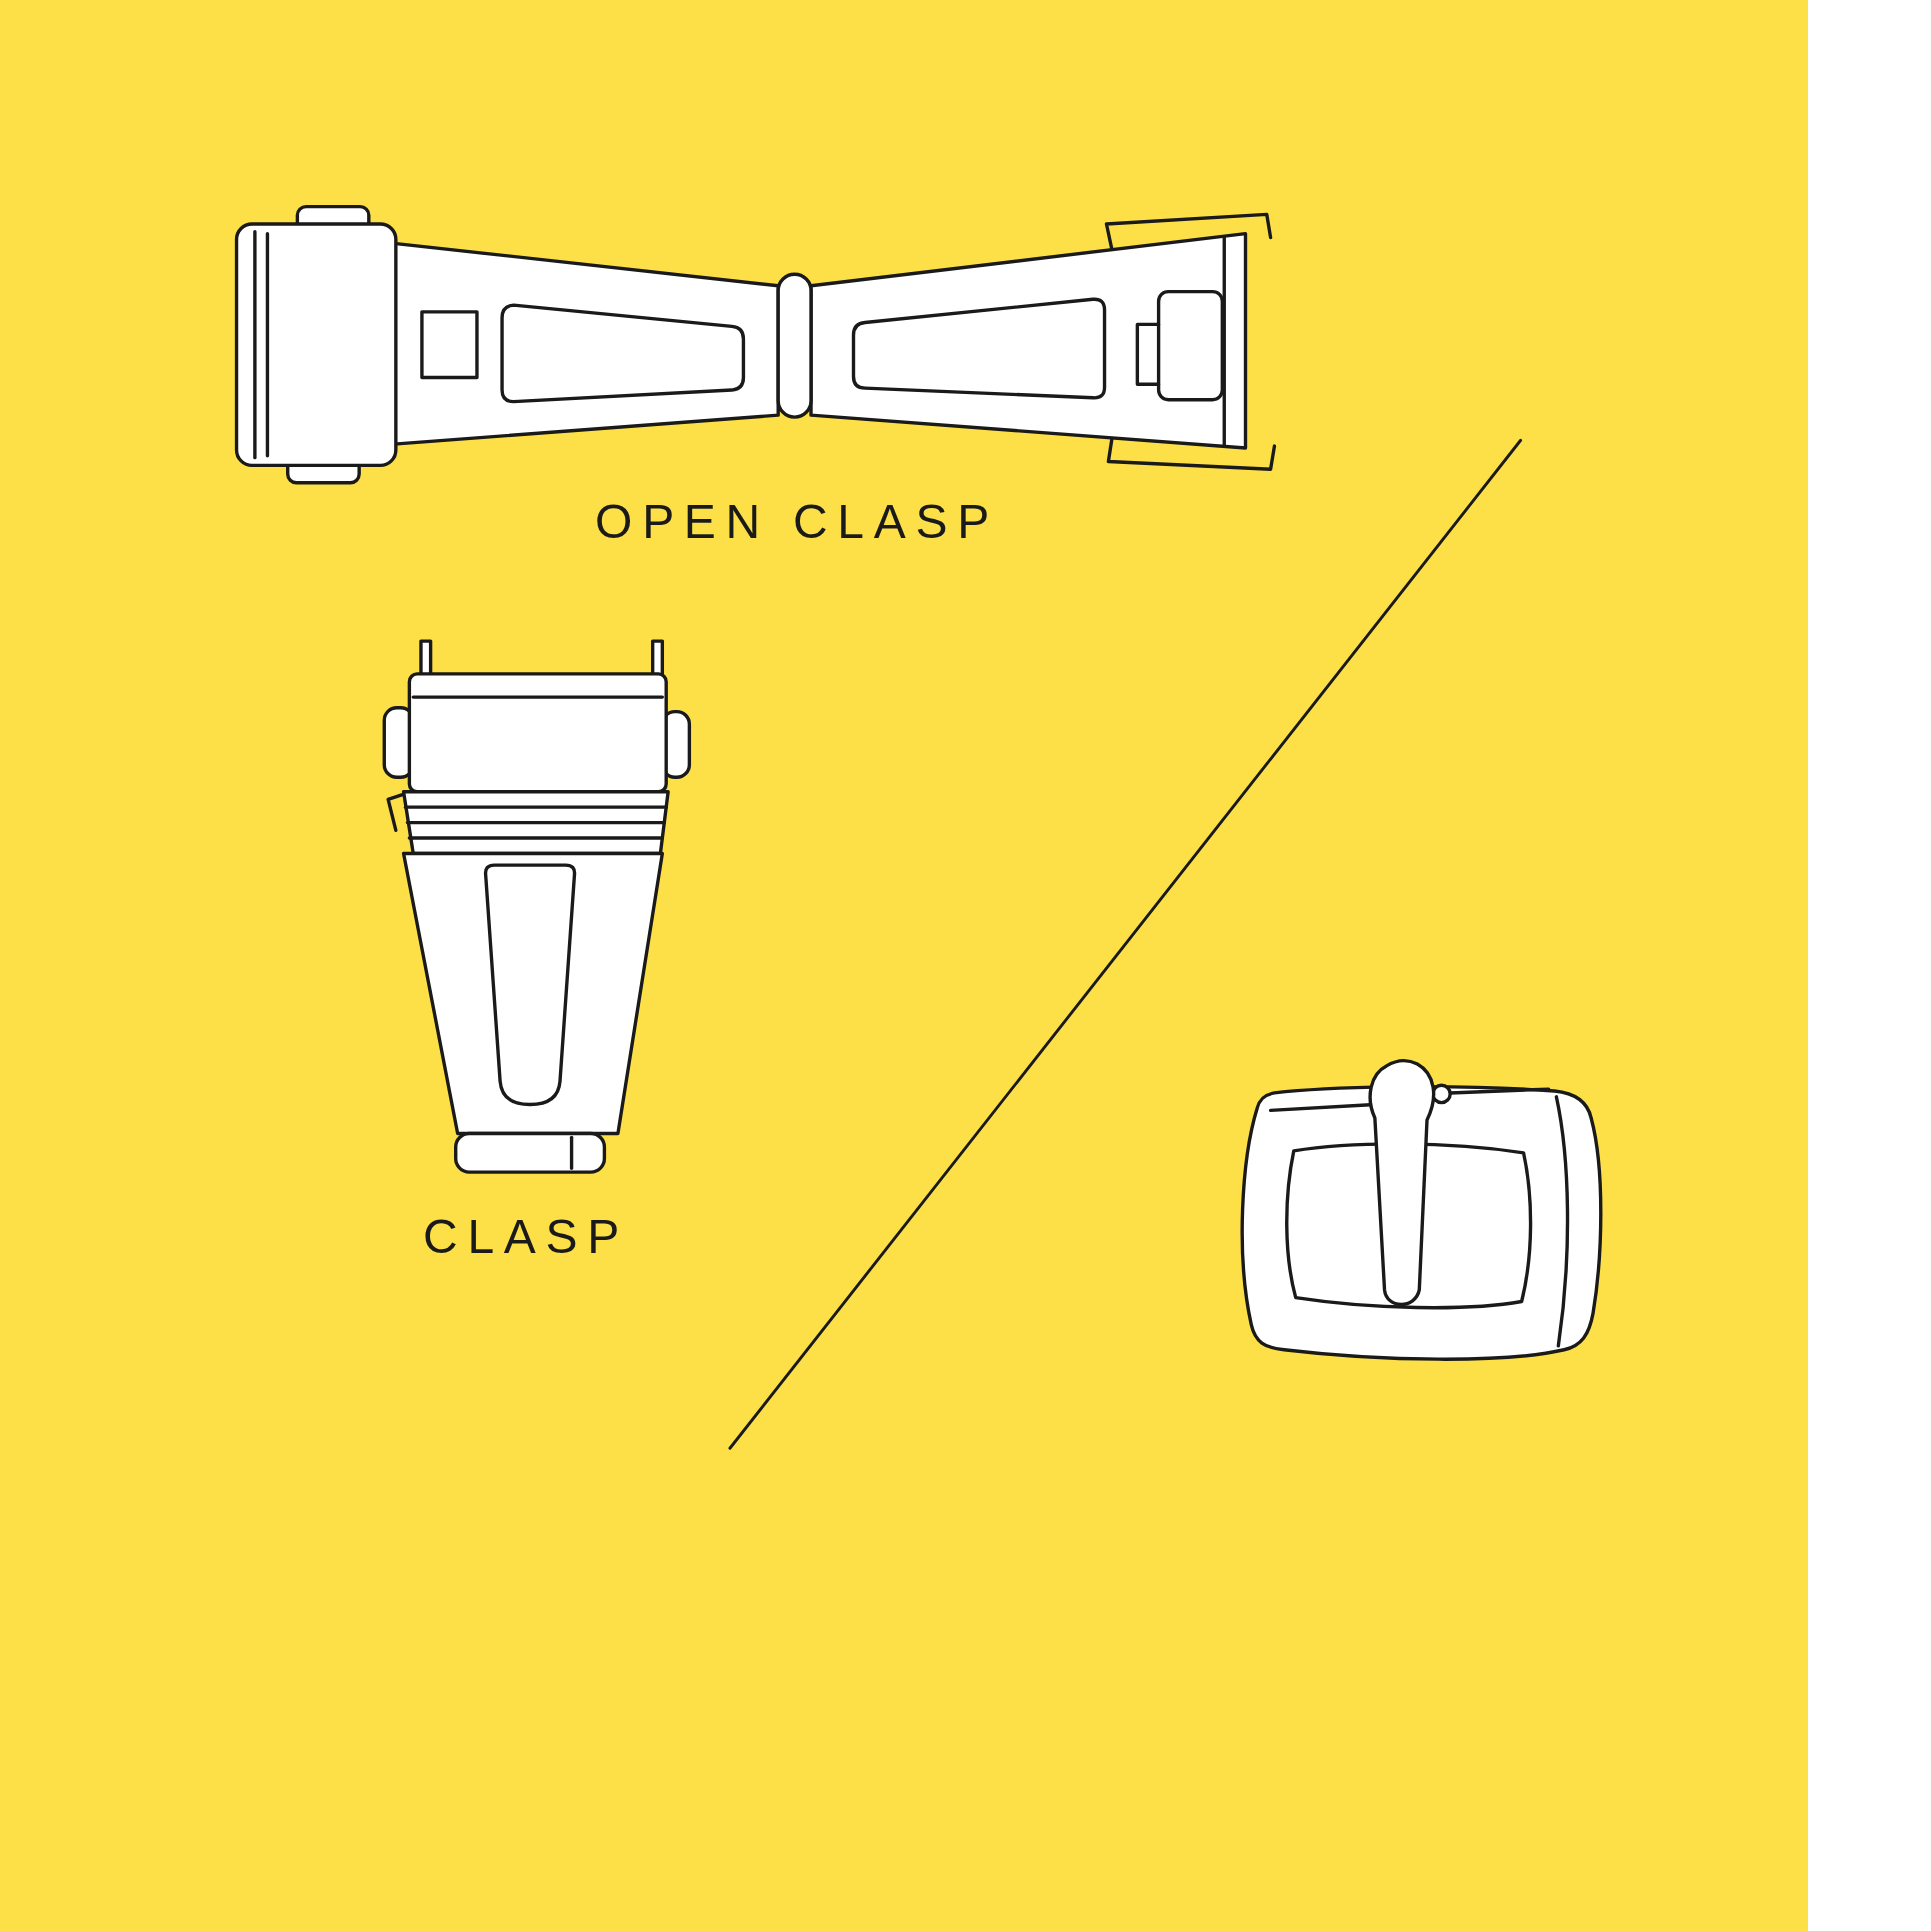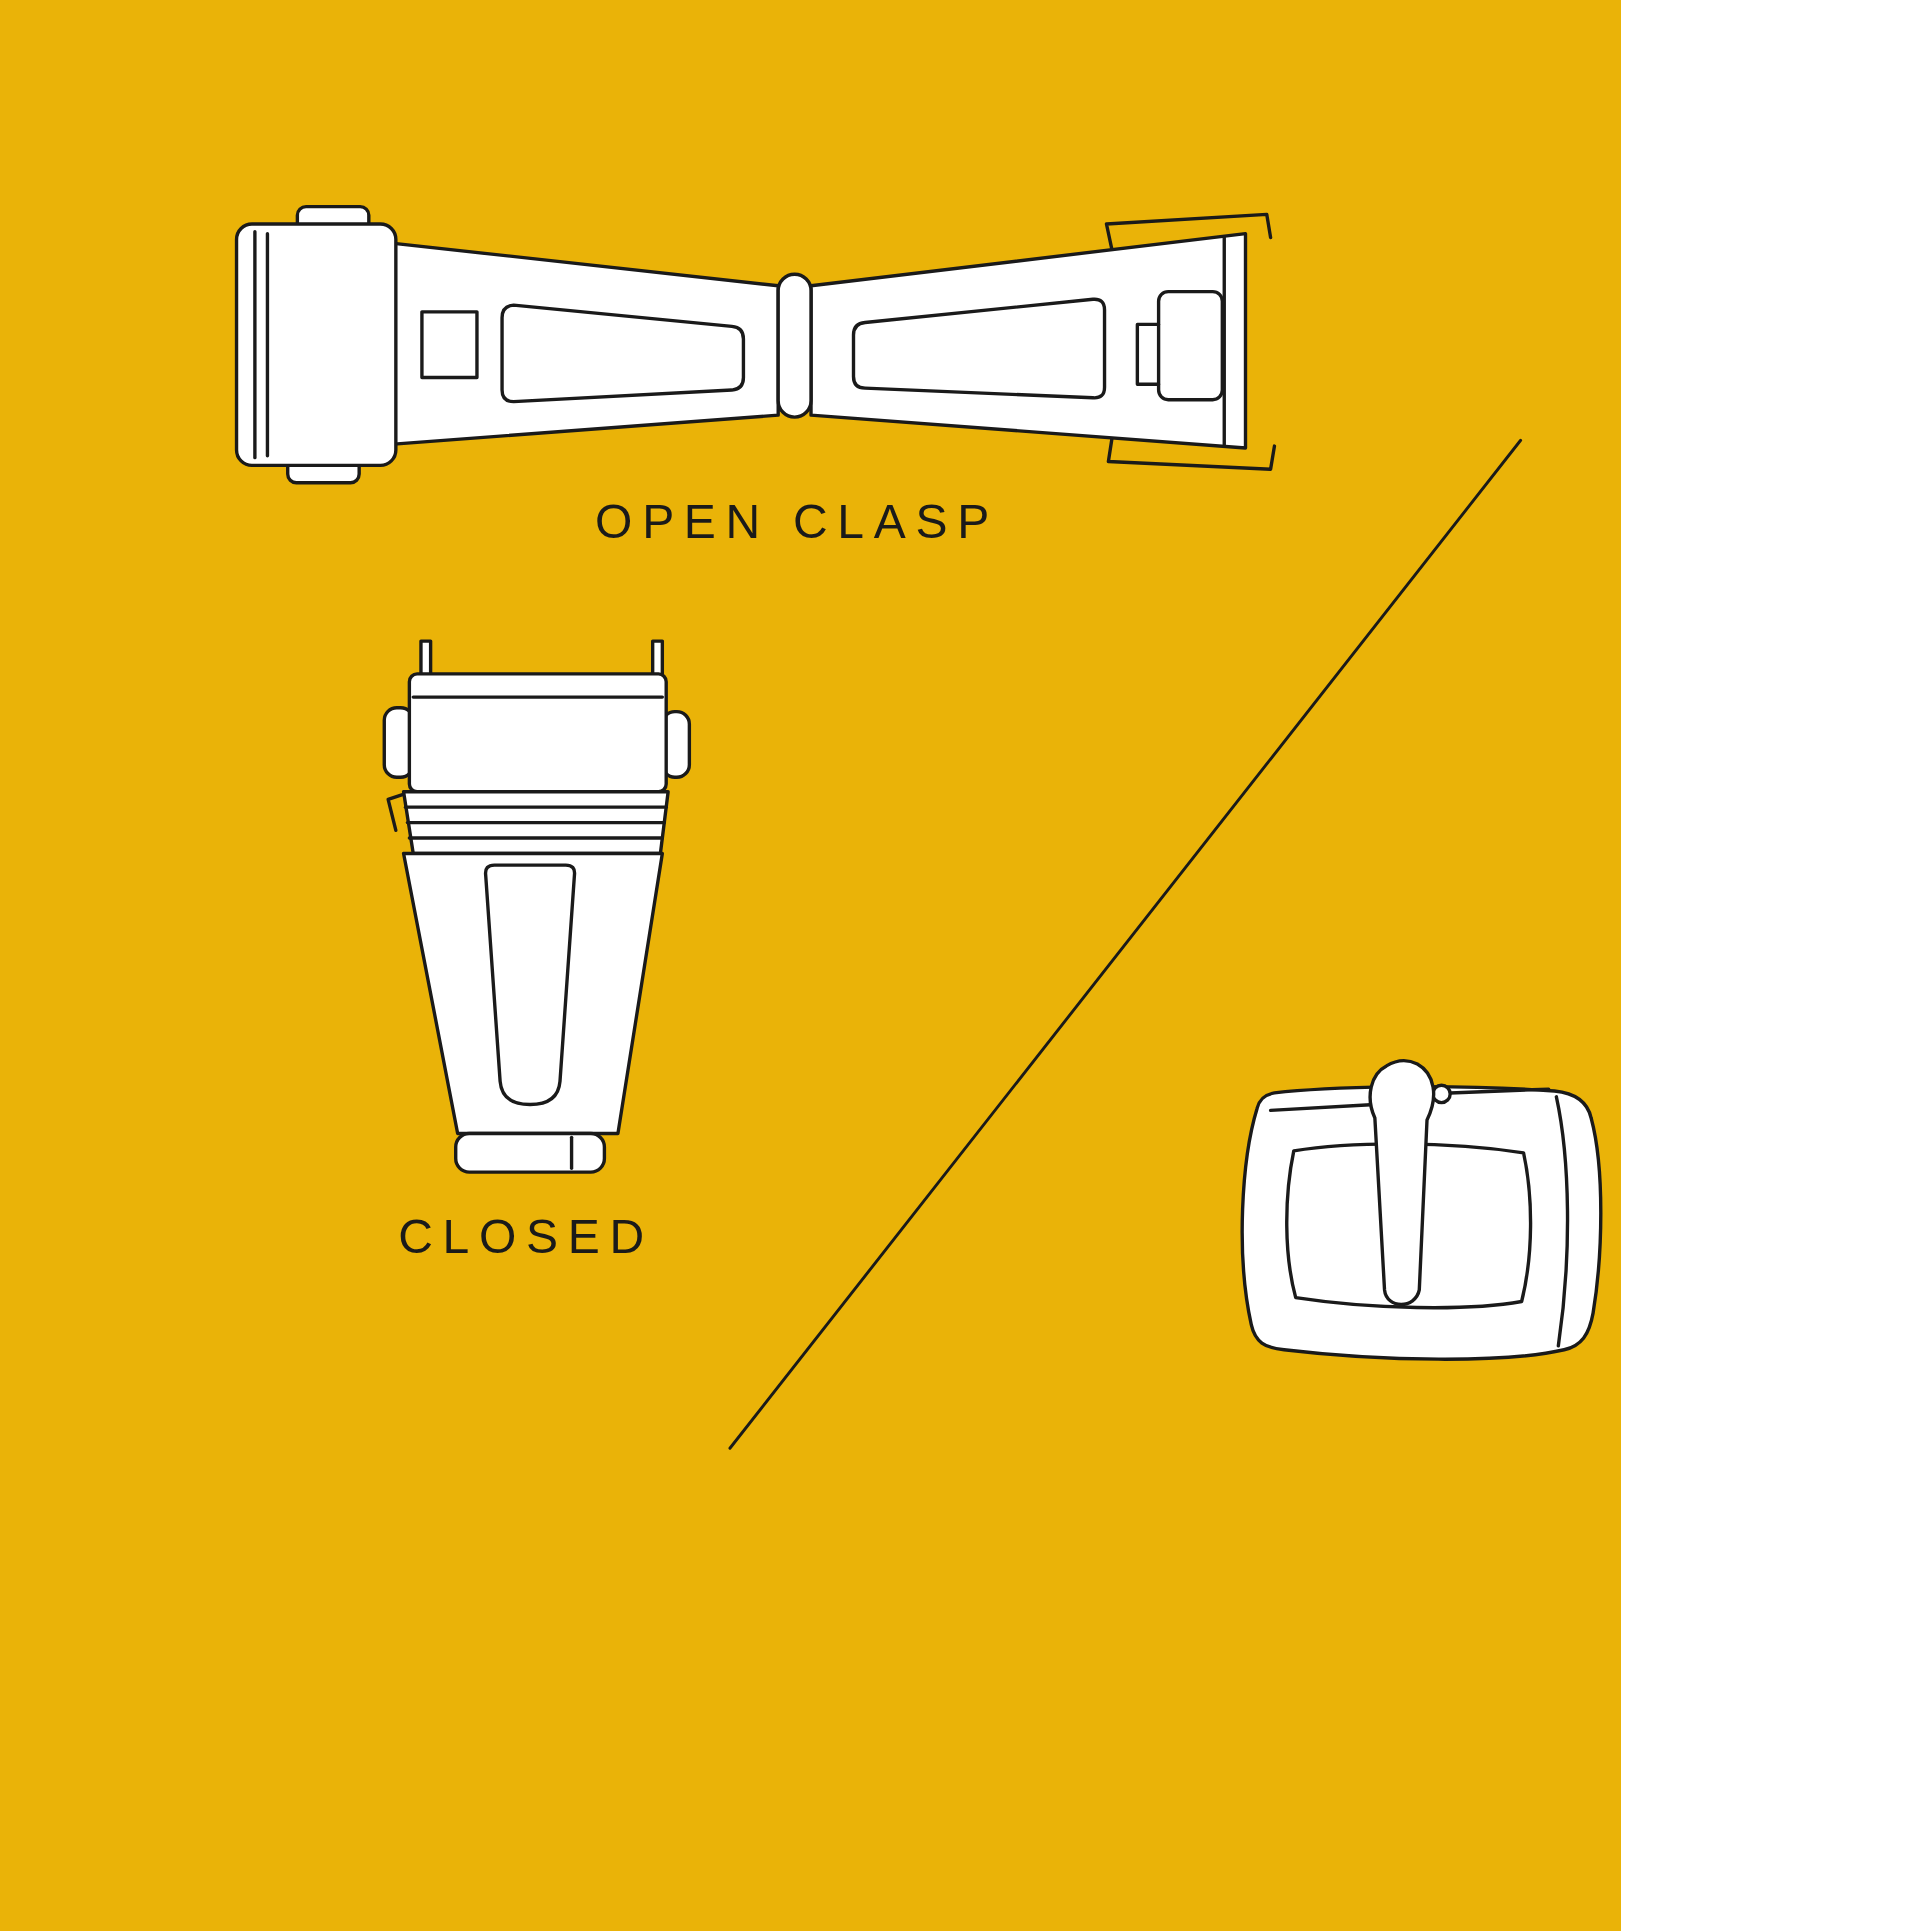--- a/index.html
+++ b/index.html
@@ -2,23 +2,23 @@
 <html><head>
 <meta charset="utf-8">
 <style>
   html, body {
     margin: 0;
     padding: 0;
     background: #ffffff;
   }
   .canvas {
     position: relative;
-    width: 1621px;
+    width: 1808px;
     height: 1931px;
-    background: #eab308;
+    background: #fde047;
     overflow: hidden;
     font-family: "Liberation Sans", "DejaVu Sans", sans-serif;
     color: #1a1a1a;
   }
   .canvas svg {
     position: absolute;
     inset: 0;
   }
   .fig-label {
     position: absolute;
@@ -125,17 +125,17 @@
                L 1434 1336
                C 1436 1356 1466 1356 1470 1336
                L 1478 1160
                C 1490 1136 1486 1112 1468 1102
                C 1456 1096 1446 1098 1436 1104 Z" fill="#ffffff"></path>
     </g>
   </svg>
 
   <div class="fig-label" style="left: 797px; top: 494px;">OPEN CLASP</div>
 
-  <div class="fig-label" style="left: 526px; top: 1209px;">CLOSED</div>
+  <div class="fig-label" style="left: 526px; top: 1209px;">CLASP</div>
 
 
 </div>
 
 
 </body></html>

